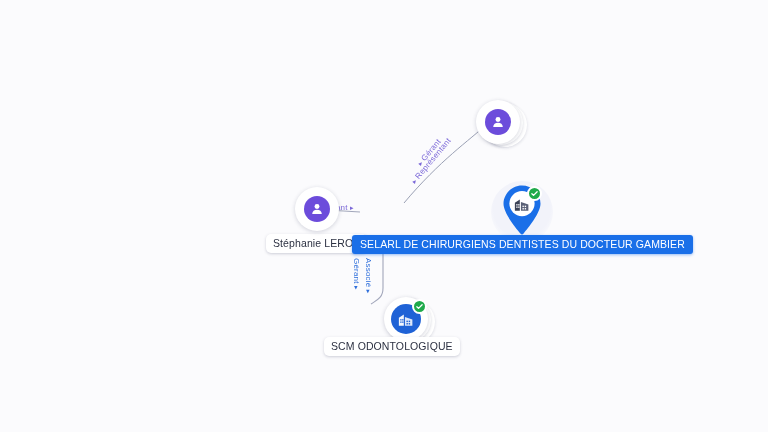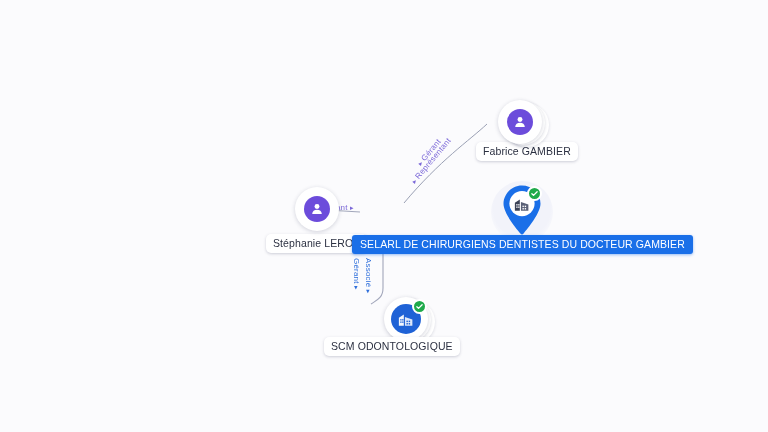--- a/index.html
+++ b/index.html
@@ -202,21 +202,20 @@
       <div class="stack s2"></div>
       <div class="person-card" style="position:absolute; left:0; top:0;">
         <div class="person-circle">
           <svg width="16" height="16" viewBox="0 0 24 24" aria-hidden="true">
             <circle cx="12" cy="8.3" r="3.7" fill="#ffffff"></circle>
             <path d="M4.8 19.5c0-3.8 3.3-6.2 7.2-6.2s7.2 2.4 7.2 6.2z" fill="#ffffff"></path>
           </svg>
         </div>
       </div>
     </div>
-    <div class="label" style="margin-top:-6px;">Fabrice GAMBIER</div>
   </div>
 
   <div class="node" style="left:266px; top:187px;">
     <div class="person-card">
       <div class="person-circle">
         <svg width="16" height="16" viewBox="0 0 24 24" aria-hidden="true">
           <circle cx="12" cy="8.3" r="3.7" fill="#ffffff"></circle>
           <path d="M4.8 19.5c0-3.8 3.3-6.2 7.2-6.2s7.2 2.4 7.2 6.2z" fill="#ffffff"></path>
         </svg>
       </div>

